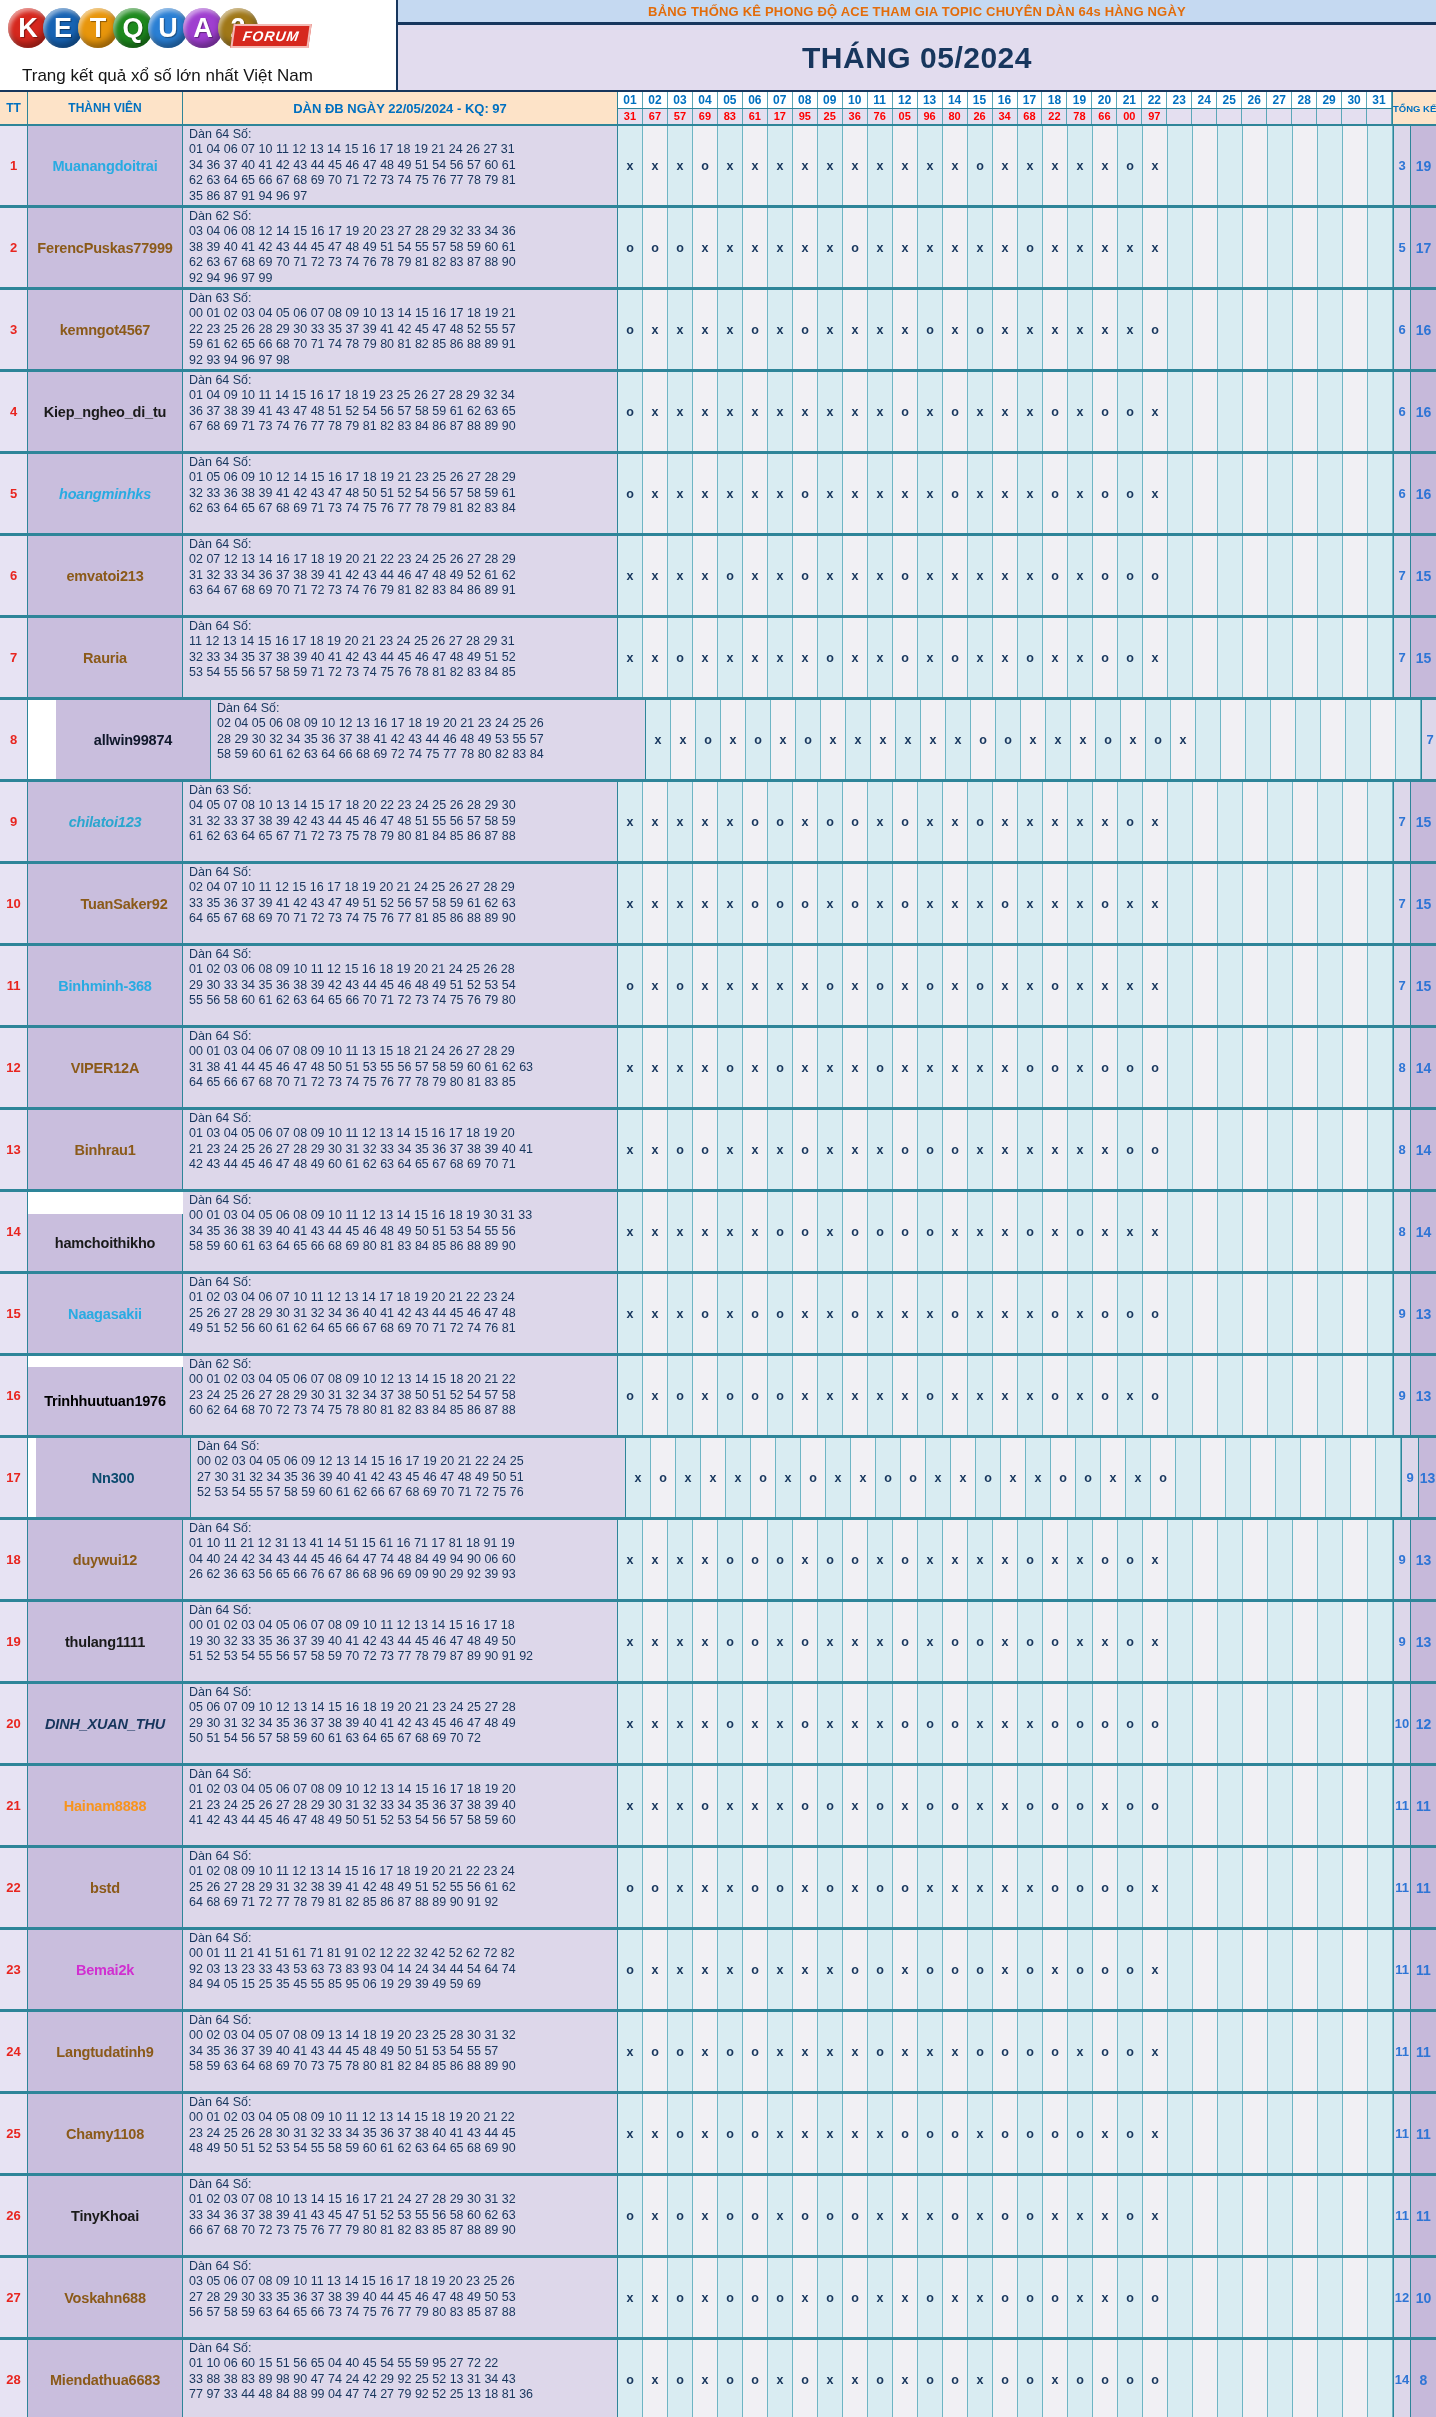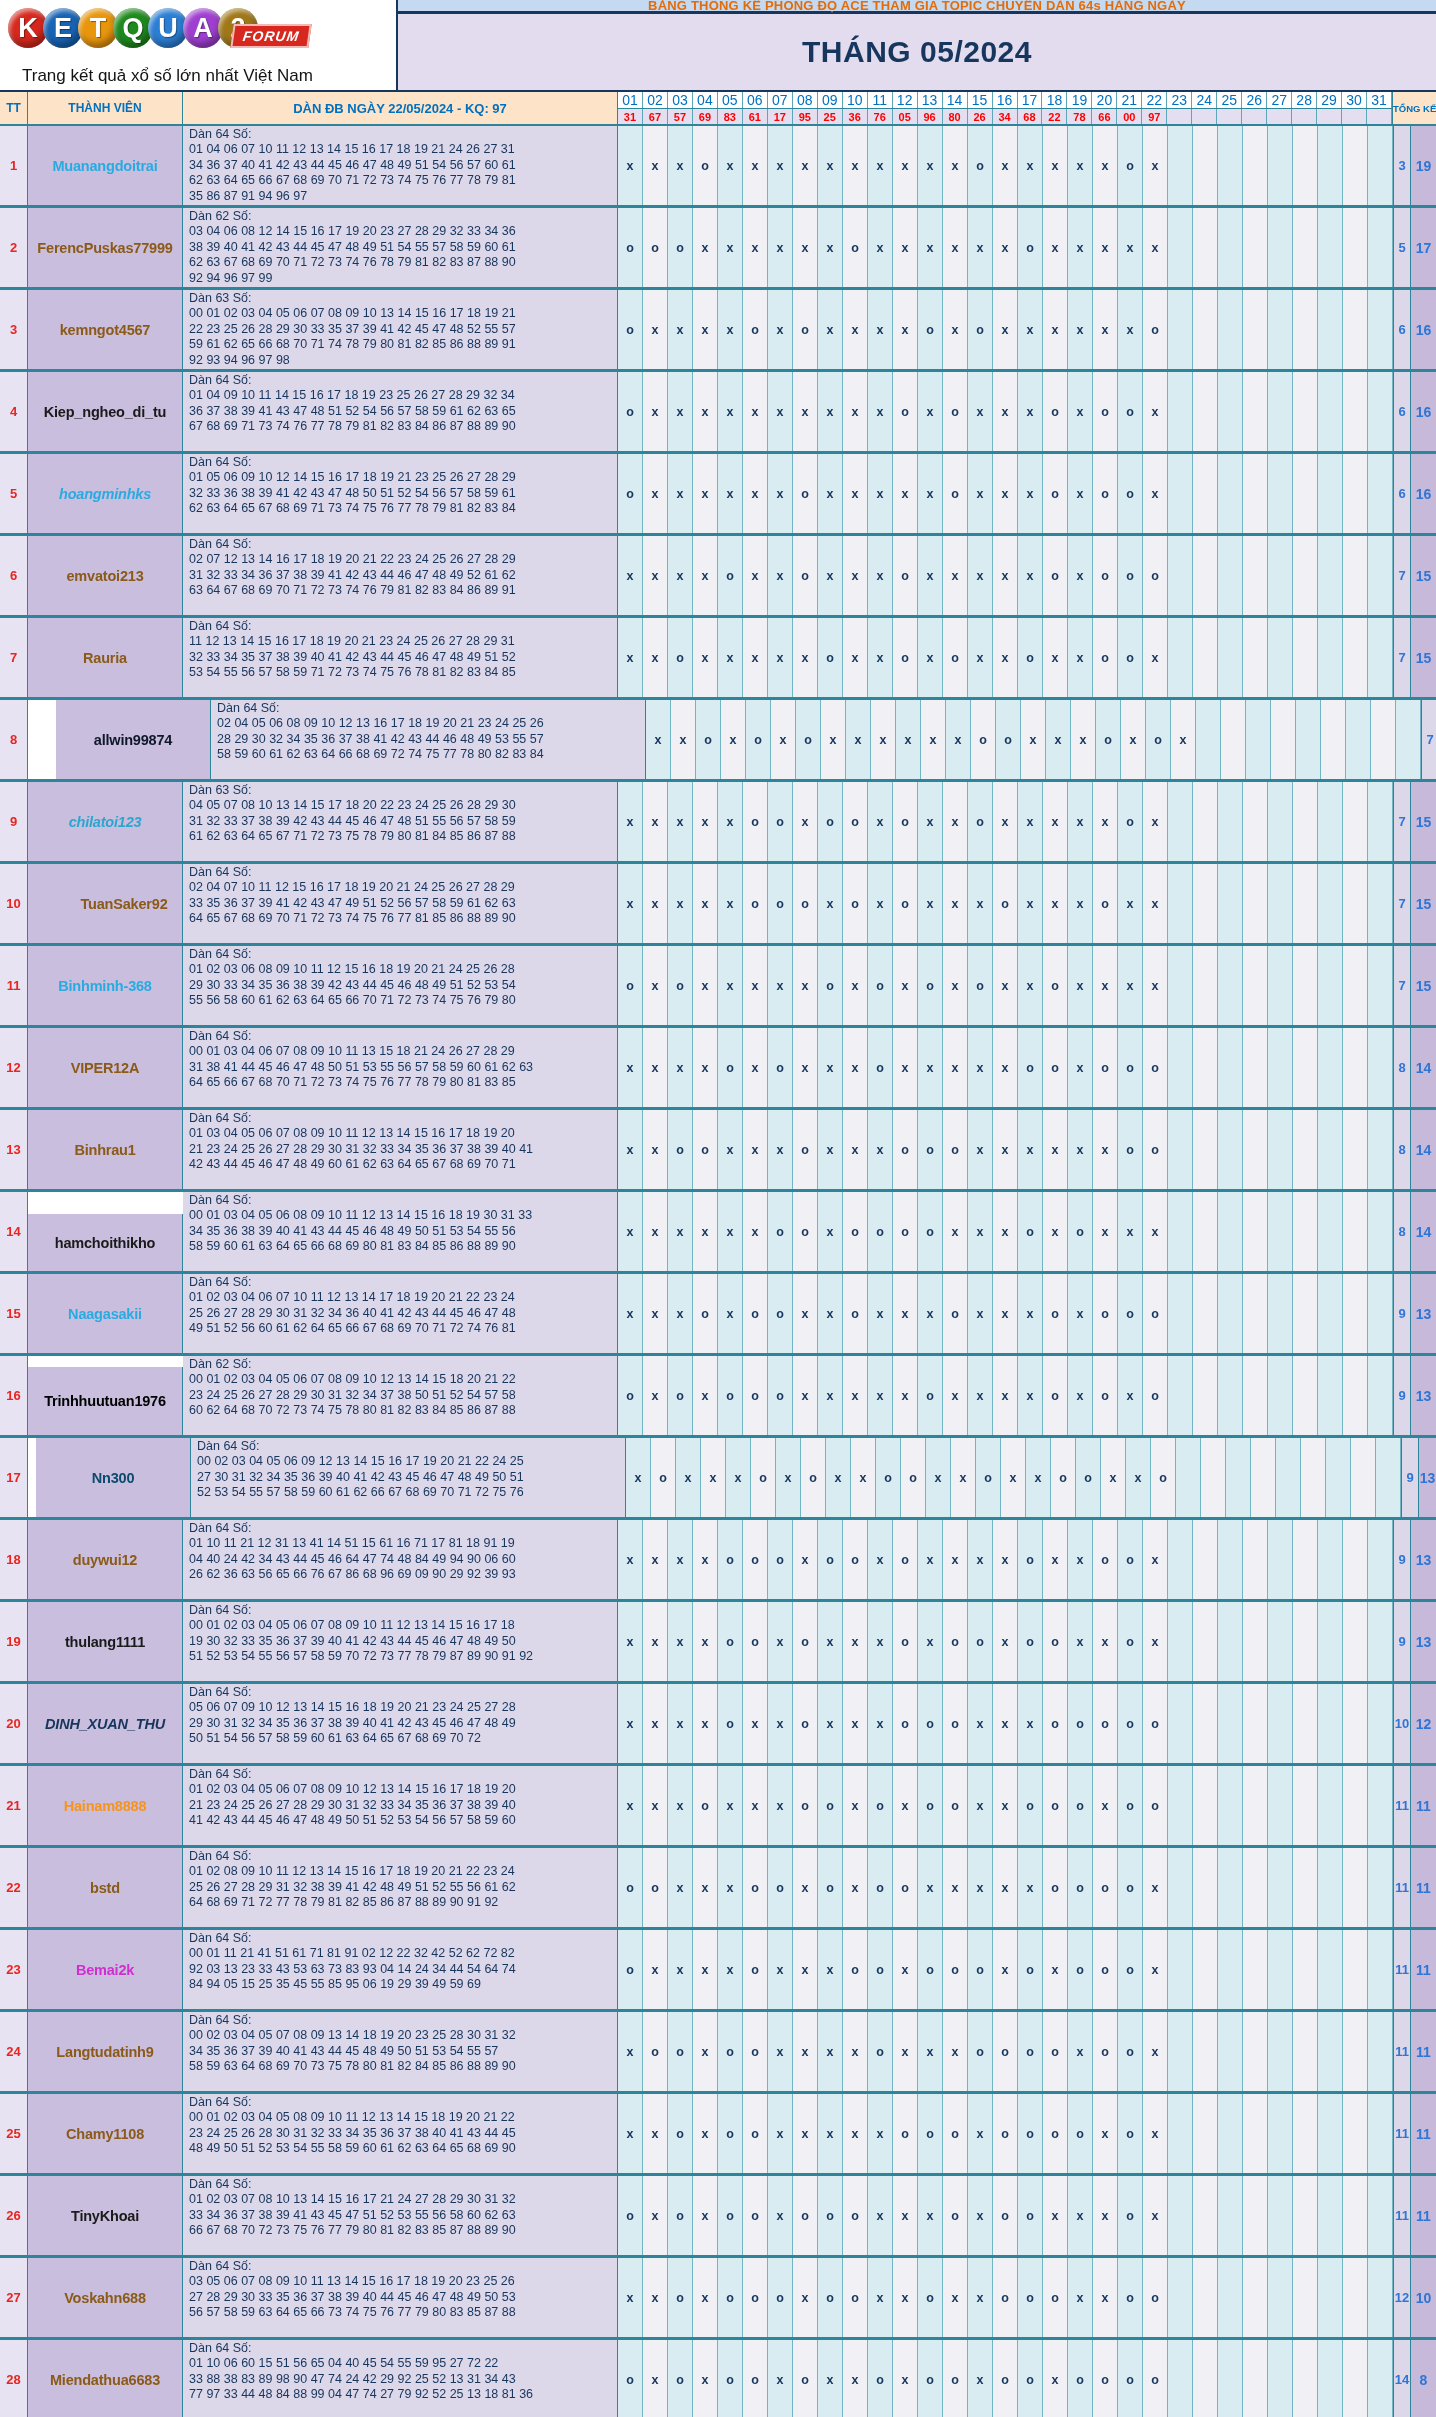--- a/index.html
+++ b/index.html
@@ -13,36 +13,36 @@
   .logo-circles{position:absolute;top:8px;left:8px;display:flex;align-items:center;}
   .logo-letter{width:40px;height:40px;border-radius:50%;margin-right:-5px;color:#fff;font-weight:bold;
       font-size:27px;display:flex;align-items:center;justify-content:center;
       box-shadow:inset -3px -5px 6px rgba(0,0,0,.35), inset 2px 3px 4px rgba(255,255,255,.55);
       text-shadow:1px 1px 1px rgba(0,0,0,.4);}
   .forum-badge{position:absolute;left:232px;top:24px;background:#d6281e;color:#fff;font-style:italic;
       font-weight:bold;font-size:14px;padding:2px 9px;transform:skewX(-8deg);
       border:2px solid #f3b9b4;letter-spacing:1px;}
   .tagline{position:absolute;left:4px;bottom:4px;font-size:17px;color:#141414;white-space:nowrap;margin-left:18px;}
   .titles{flex:1;display:flex;flex-direction:column;}
-  .title1{height:14px;background:#c5d9f1;border-bottom:3px solid #17365d;color:#e36c0a;
+  .title1{height:25px;background:#c5d9f1;border-bottom:3px solid #17365d;color:#e36c0a;
       font-weight:bold;font-size:13px;display:flex;align-items:center;justify-content:center;letter-spacing:.2px;}
   .title2{flex:1;background:#e2dcee;color:#17365d;font-weight:bold;font-size:30px;
       display:flex;align-items:center;justify-content:center;letter-spacing:.5px;}
 
   
   .header{display:flex;height:34px;background:#fde3c8;border-bottom:2px solid #2e8599;color:#0070c0;}
   .hcell{display:flex;align-items:center;justify-content:center;font-weight:bold;font-size:12px;
       border-right:1px solid #2e8599;}
   .h-tt{flex:0 0 28px;}
   .h-member{flex:0 0 155px;}
   .h-dan{flex:0 0 435px;font-size:13px;}
   .h-days{flex:0 0 775px;display:flex;flex-direction:column;border-right:1px solid #2e8599;}
   .h-days-top{display:flex;flex:1;background:#fff;border-bottom:1px solid #2e8599;}
   .h-days-bot{display:flex;flex:1;background:#e4dff0;}
-  .day-h{flex:1;display:flex;align-items:center;justify-content:center;font-weight:normal;font-size:14px;
+  .day-h{flex:1;display:flex;align-items:center;justify-content:center;font-weight:bold;font-size:12px;
       color:#0070c0;border-right:1px solid #5ba7b8;}
   .res-h{flex:1;display:flex;align-items:center;justify-content:center;font-weight:bold;font-size:11px;
       color:#ff0000;border-right:1px solid #5ba7b8;}
   .h-total{flex:1;font-size:9.5px;white-space:nowrap;border-right:none;}
 
   
   .row{display:flex;height:82px;border-bottom:3px solid #2e8599;}
   .c-tt{flex:0 0 28px;background:#e7e3f3;color:#e8251f;font-weight:bold;font-size:13px;
       display:flex;align-items:center;justify-content:center;border-right:1px solid #2e8599;}
   .c-member{flex:0 0 155px;background:#c9bedd;display:flex;align-items:center;justify-content:center;

